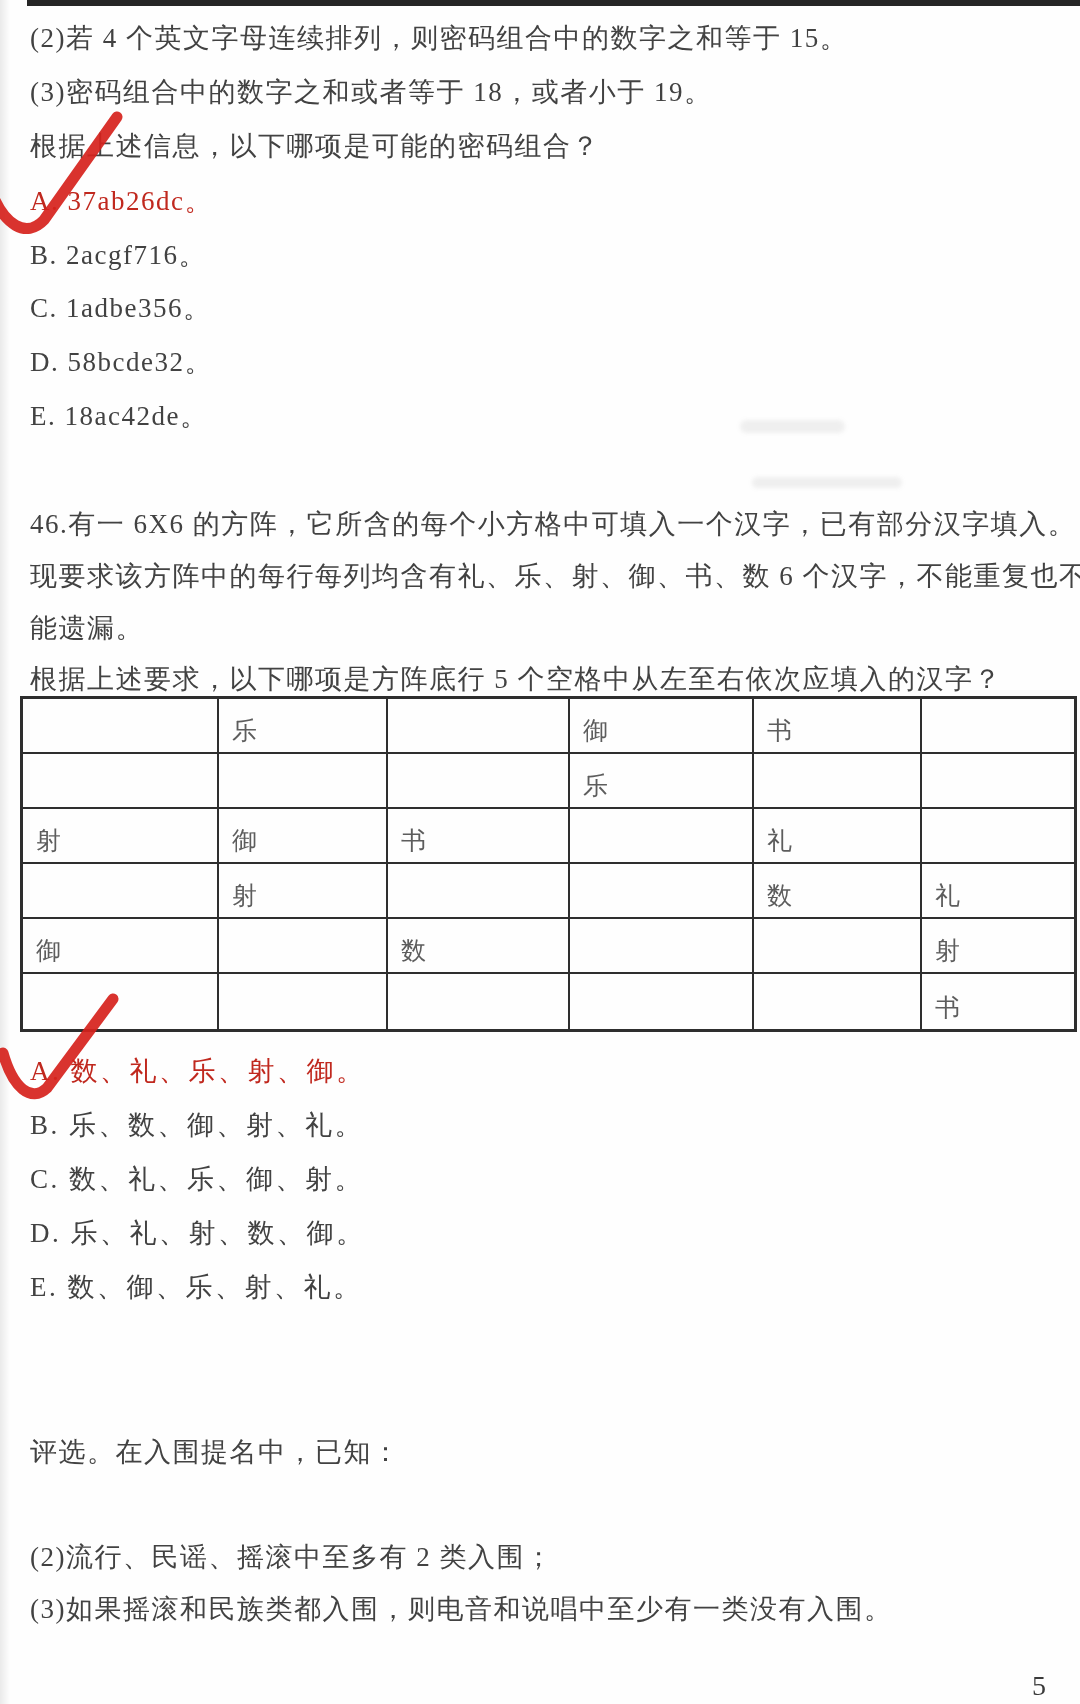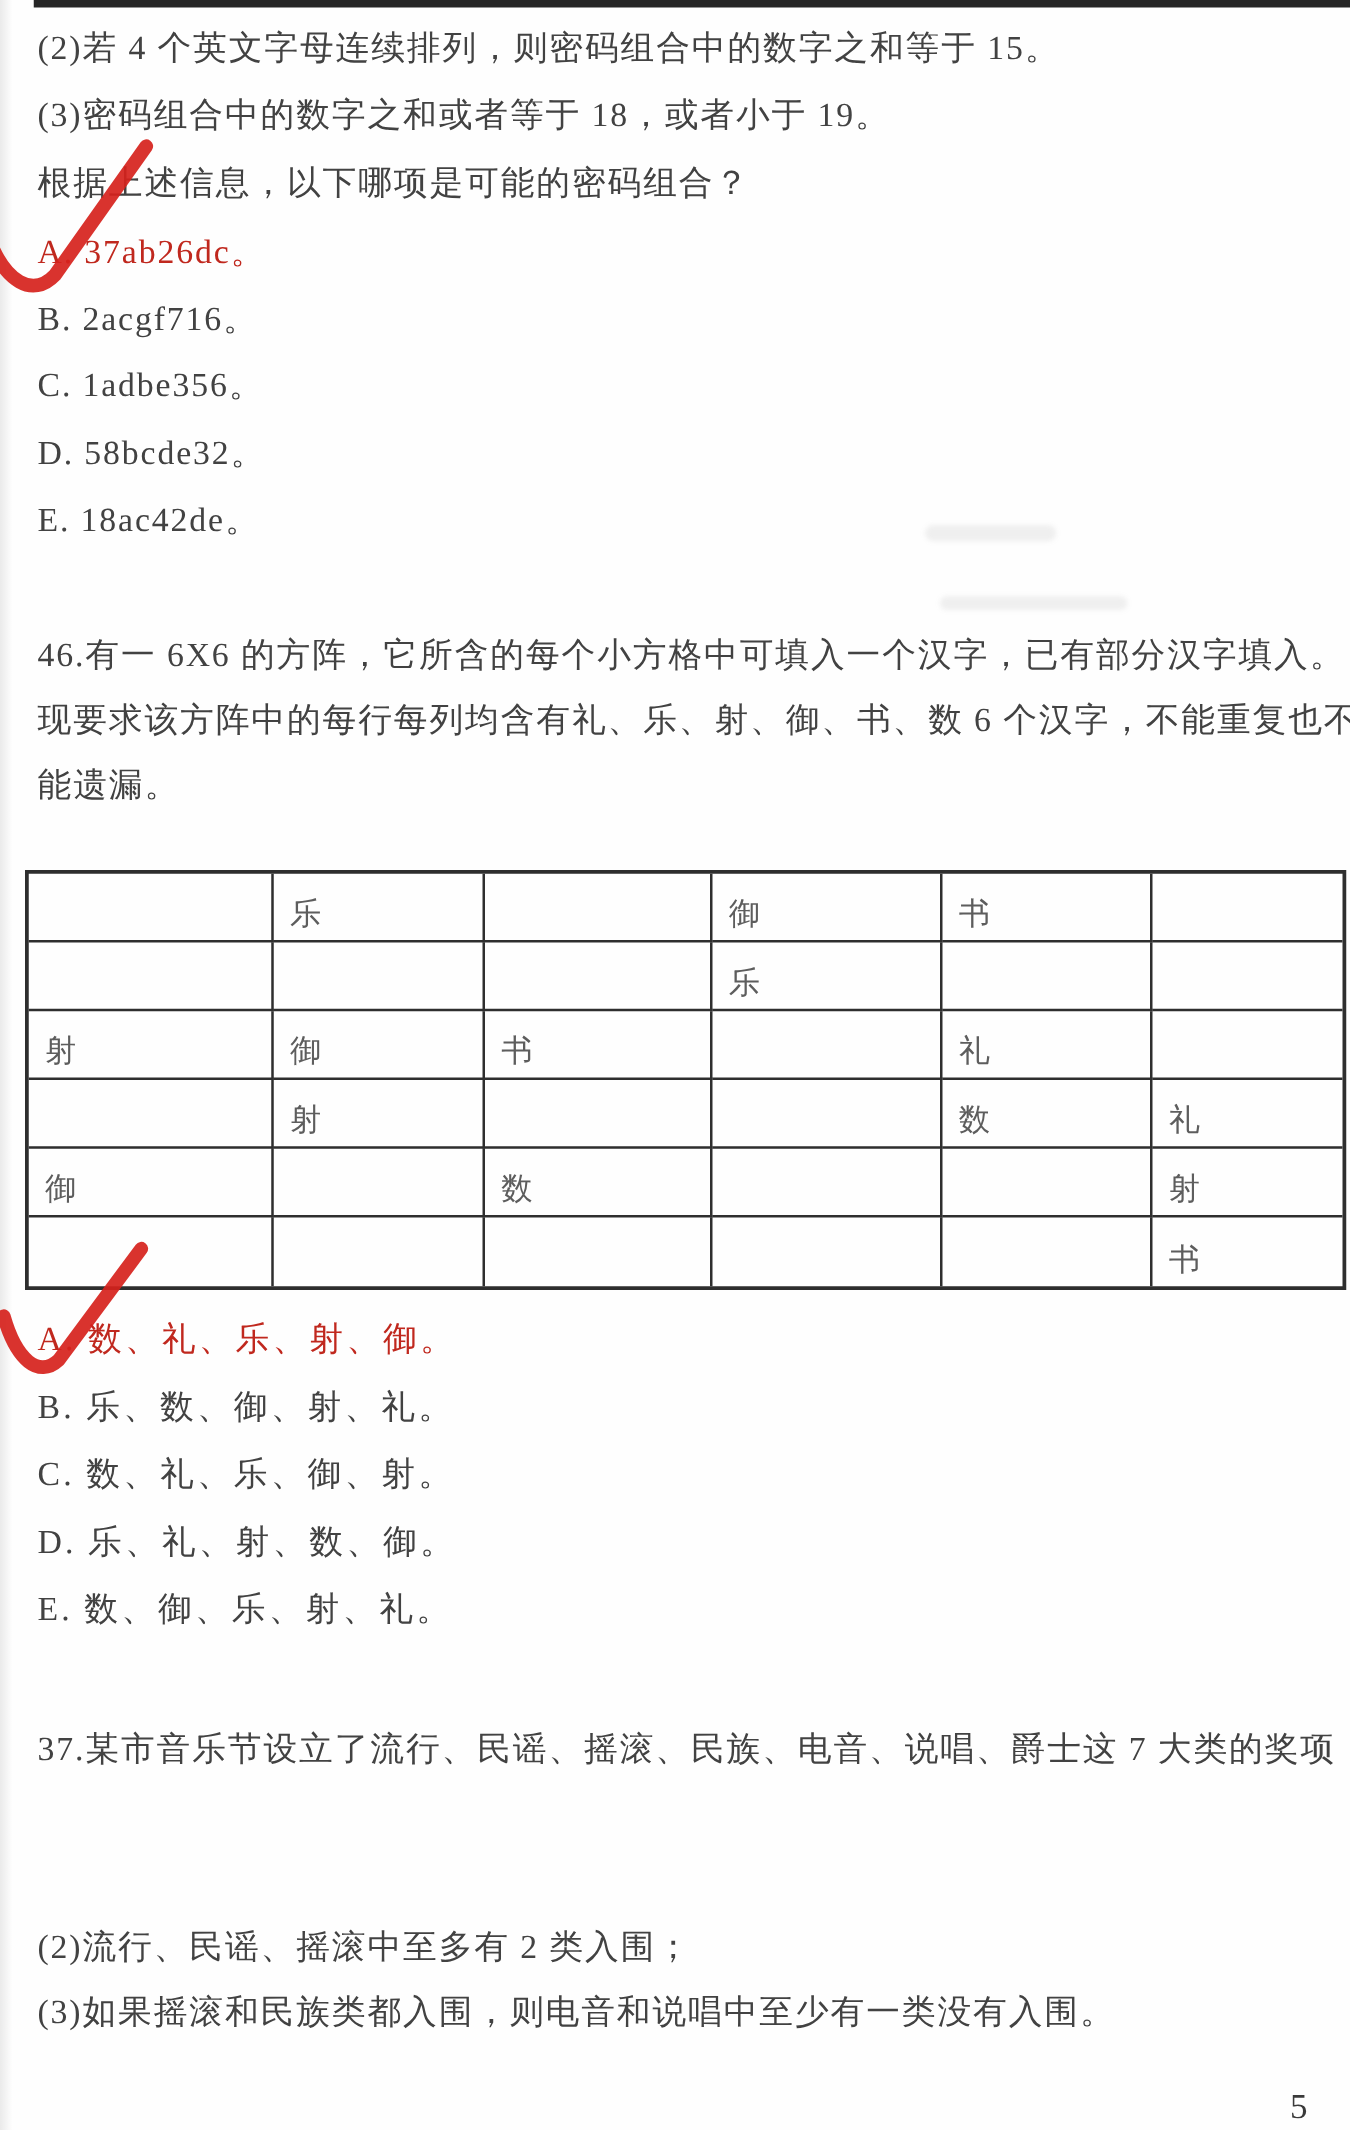--- a/index.html
+++ b/index.html
@@ -80,20 +80,21 @@
   <p class="line" style="top:293px">C. 1adbe356。</p>
   <p class="line" style="top:347px">D. 58bcde32。</p>
   <p class="line" style="top:401px">E. 18ac42de。</p>
 
   <div class="smudge s1"></div>
   <div class="smudge s2"></div>
 
   <p class="line" style="top:509px">46.有一 6X6 的方阵，它所含的每个小方格中可填入一个汉字，已有部分汉字填入。</p>
   <p class="line" style="top:561px">现要求该方阵中的每行每列均含有礼、乐、射、御、书、数 6 个汉字，不能重复也不</p>
   <p class="line" style="top:613px">能遗漏。</p>
+  <p class="line" style="top:664px">根据上述要求，以下哪项是方阵底行 5 个空格中从左至右依次应填入的汉字？</p>
 
   <div class="grid">
     <div class="cell"></div>
     <div class="cell">乐</div>
     <div class="cell"></div>
     <div class="cell">御</div>
     <div class="cell">书</div>
     <div class="cell"></div>
     <div class="cell"></div>
     <div class="cell"></div>
@@ -126,21 +127,21 @@
     <div class="cell"></div>
     <div class="cell">书</div>
   </div>
 
   <p class="line red opt36" style="top:1056px">A. 数、礼、乐、射、御。</p>
   <p class="line opt36" style="top:1164px">C. 数、礼、乐、御、射。</p>
   <p class="line opt36" style="top:1110px">B. 乐、数、御、射、礼。</p>
   <p class="line opt36" style="top:1218px">D. 乐、礼、射、数、御。</p>
   <p class="line opt36" style="top:1272px">E. 数、御、乐、射、礼。</p>
 
-  <p class="line" style="top:1384px">37.某市音乐节设立了流行、民谣、摇滚、民族、电音、说唱、爵士这 7 大类的奖项</p>
+  <p class="line" style="top:1437px">评选。在入围提名中，已知：</p>
   <p class="line" style="top:1542px">(2)流行、民谣、摇滚中至多有 2 类入围；</p>
   <p class="line" style="top:1594px">(3)如果摇滚和民族类都入围，则电音和说唱中至少有一类没有入围。</p>
 
   <div class="pagenum">5</div>
 
   <svg class="checkmarks" viewBox="0 0 1080 1704">
     <path d="M -9 191 C 4 225, 26 239, 44 220 L 117 117"></path>
     <path d="M 3 1053 C 13 1088, 31 1103, 47 1088 L 113 999"></path>
   </svg>
 

